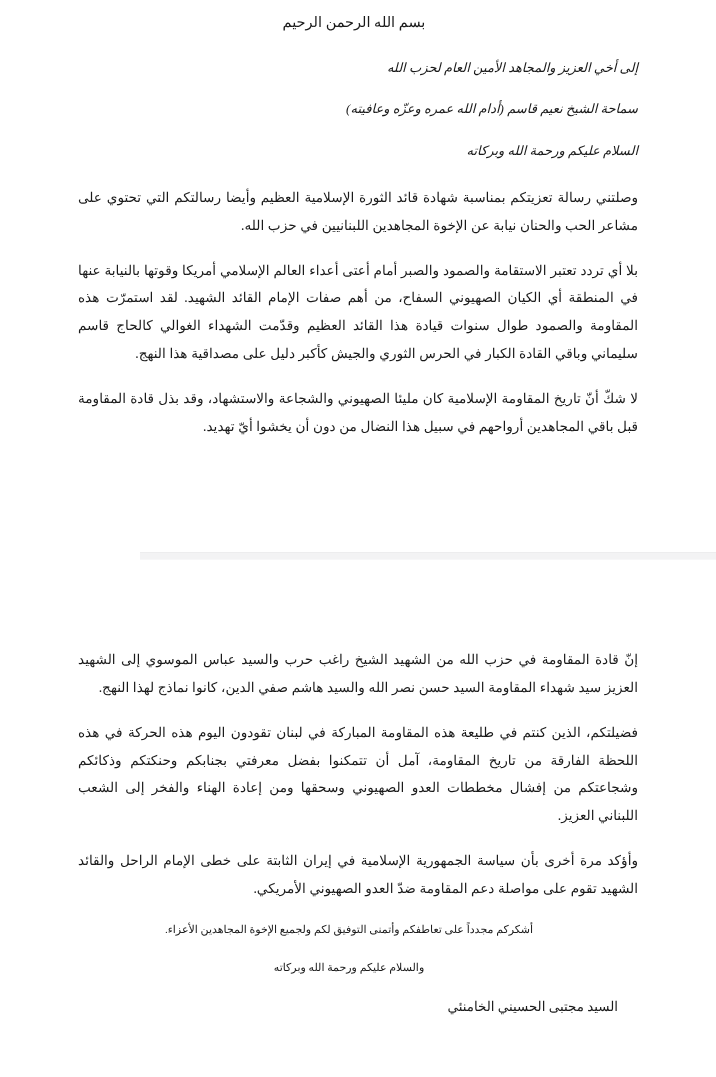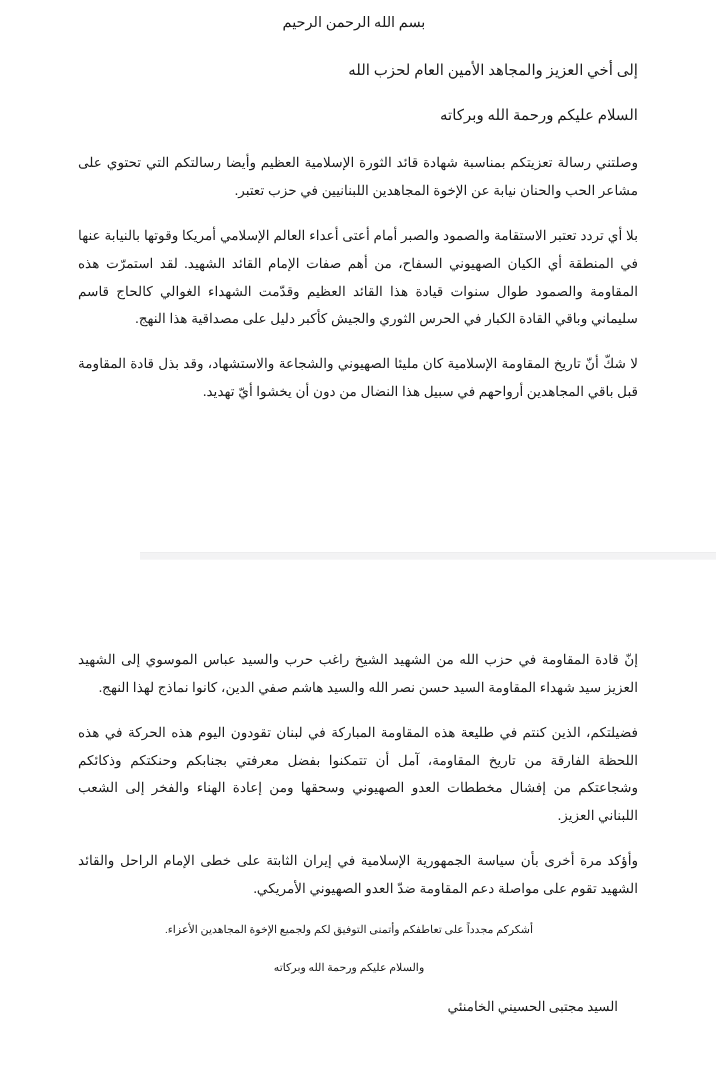--- a/index.html
+++ b/index.html
@@ -53,23 +53,24 @@
     text-align: center;
     font-size: 14.5px;
     line-height: 1.7;
     margin: 0 0 22px 0;
     letter-spacing: 0;
     padding-right: 8px;
   }
 
   .salutation {
     text-align: right;
-    font-size: 15px;
+    font-size: 13px;
     line-height: 1.75;
     margin: 0 0 19px 0;
+    font-style: italic;
   }
 
   .para {
     text-align: justify;
     text-align-last: right;
     font-size: 13.6px;
     line-height: 2.05;
     margin: 0 0 17px 0;
     word-spacing: 0.02em;
   }
@@ -109,24 +110,25 @@
 <body>
 
 <div class="doc-viewer">
 
   <section class="page page-one">
 
     <p class="bismillah">بسم الله الرحمن الرحيم</p>
 
     <p class="salutation">إلى أخي العزيز والمجاهد الأمين العام لحزب الله</p>
 
+    <p class="salutation">سماحة الشيخ نعيم قاسم (أدام الله عمره وعزّه وعافيته)</p>
 
     <p class="salutation">السلام عليكم ورحمة الله وبركاته</p>
 
-    <p class="para para-top-gap">وصلتني رسالة تعزيتكم بمناسبة شهادة قائد الثورة الإسلامية العظيم وأيضا رسالتكم التي تحتوي على مشاعر الحب والحنان نيابة عن الإخوة المجاهدين اللبنانيين في حزب تعتبر.</p>
+    <p class="para para-top-gap">وصلتني رسالة تعزيتكم بمناسبة شهادة قائد الثورة الإسلامية العظيم وأيضا رسالتكم التي تحتوي على مشاعر الحب والحنان نيابة عن الإخوة المجاهدين اللبنانيين في حزب الله.</p>
 
     <p class="para">بلا أي تردد تعتبر الاستقامة والصمود والصبر أمام أعتى أعداء العالم الإسلامي أمريكا وقوتها بالنيابة عنها في المنطقة أي الكيان الصهيوني السفاح، من أهم صفات الإمام القائد الشهيد. لقد استمرّت هذه المقاومة والصمود طوال سنوات قيادة هذا القائد العظيم وقدّمت الشهداء الغوالي كالحاج قاسم سليماني وباقي القادة الكبار في الحرس الثوري والجيش كأكبر دليل على مصداقية هذا النهج.</p>
 
     <p class="para">لا شكّ أنّ تاريخ المقاومة الإسلامية كان مليئا الصهيوني والشجاعة والاستشهاد، وقد بذل قادة المقاومة قبل باقي المجاهدين أرواحهم في سبيل هذا النضال من دون أن يخشوا أيّ تهديد.</p>
 
   </section>
 
   <div class="page-gap"></div>
 
   <section class="page page-two">

